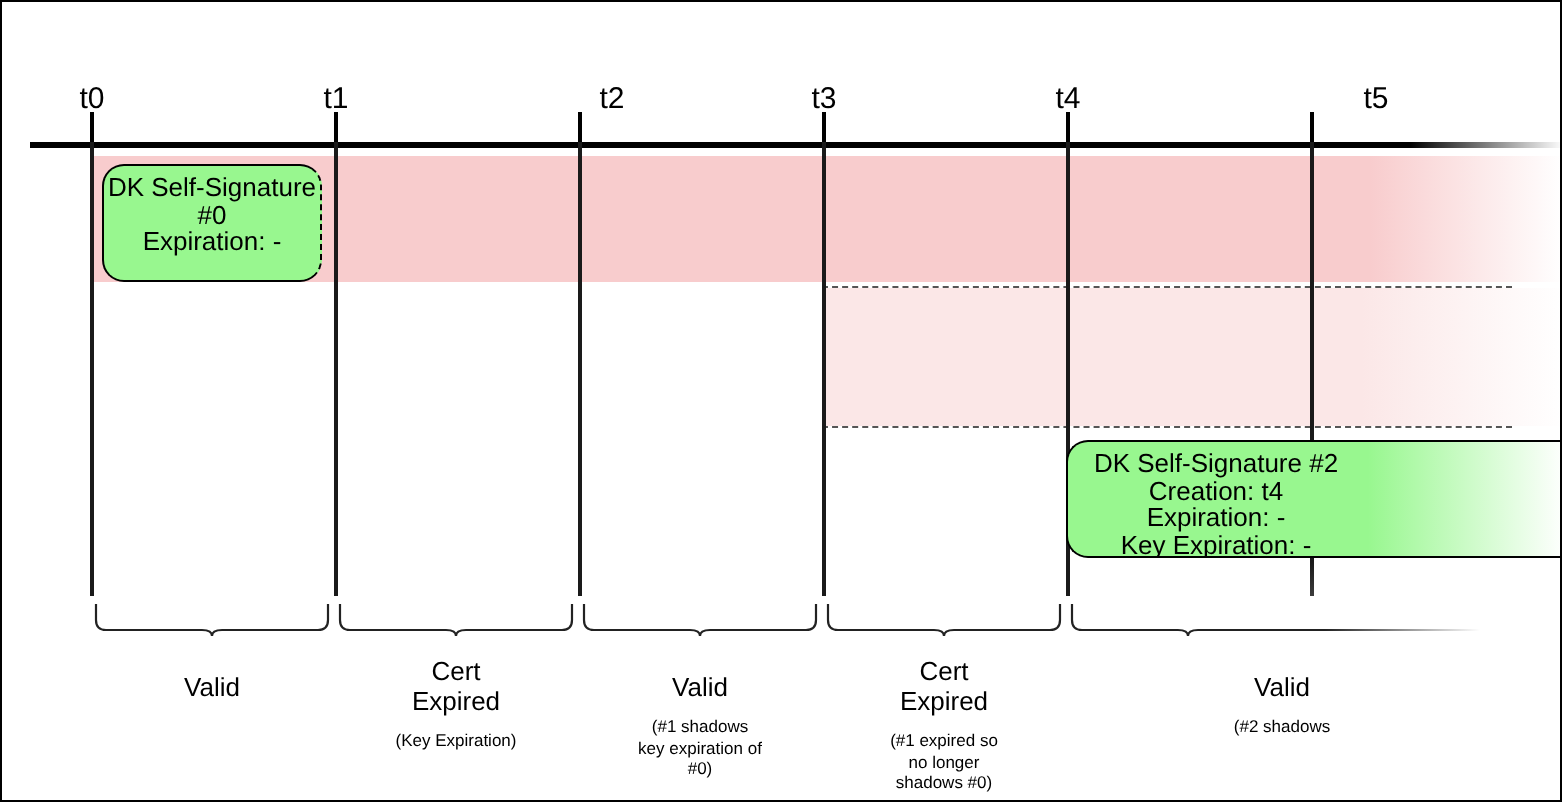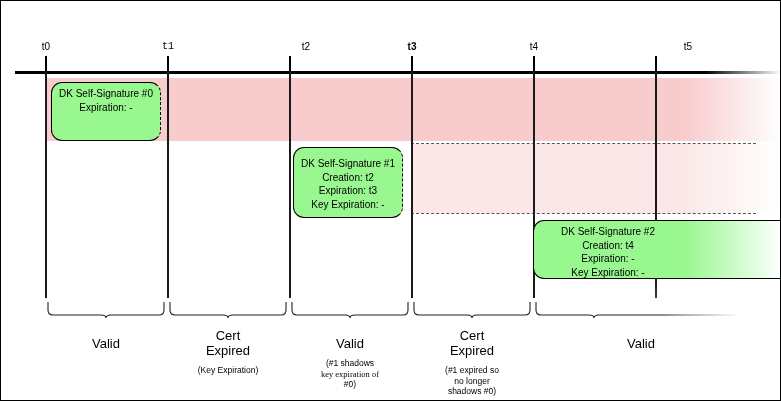--- a/index.html
+++ b/index.html
@@ -32,40 +32,40 @@
 
   
   #axis{
     position:absolute;left:14px;top:70px;width:767px;height:3px;
     background:linear-gradient(to right,#000 0px,#000 690px,rgba(0,0,0,0) 767px);
   }
   .tick{
     position:absolute;top:55px;width:2px;height:18px;background:#000000;
   }
   .tick-label{
-    position:absolute;top:40px;font-size:10px;color:#000000;
+    position:absolute;top:40px;font-size:15px;color:#000000;
     transform:translateX(-50%);white-space:nowrap;
   }
 
   
   .vrule{
     position:absolute;top:70px;width:2px;height:227px;background:#1a1a1a;
   }
   #vrule-5{
     background:linear-gradient(to bottom,#1a1a1a 0px,#1a1a1a 210px,rgba(26,26,26,0.85) 227px);
   }
 
   
   .sigbox{
     position:absolute;
     box-sizing:border-box;
     border:1.6px solid #000000;
     border-radius:11px;
     text-align:center;
-    font-size:10px;
+    font-size:13px;
     line-height:13.6px;
     color:#000000;
     padding-top:4px;
     overflow:hidden;
   }
   #sig-0{
     left:50px;top:81px;width:110px;height:59px;
     background:#98f78f;
     border-right-style:dashed;
   }
@@ -105,45 +105,39 @@
   <div id="axis"></div>
 
   <div class="tick" style="left:44px;"></div>
   <div class="tick" style="left:166px;"></div>
   <div class="tick" style="left:288px;"></div>
   <div class="tick" style="left:410px;"></div>
   <div class="tick" style="left:532px;"></div>
   <div class="tick" style="left:654px;"></div>
 
   <div class="tick-label" style="left:45px;">t0</div>
-  <div class="tick-label" style="left:167px;font-family:Liberation Mono, monospace;">t1</div>
+  <div class="tick-label" style="left:167px;">t1</div>
   <div class="tick-label" style="left:305px;">t2</div>
-  <div class="tick-label" style="left:411px;font-weight:bold;">t3</div>
+  <div class="tick-label" style="left:411px;">t3</div>
   <div class="tick-label" style="left:533px;text-align:center;">t4</div>
   <div class="tick-label" style="left:687px;">t5</div>
 
   <div class="vrule" style="left:44px;"></div>
   <div class="vrule" style="left:166px;"></div>
   <div class="vrule" style="left:288px;"></div>
   <div class="vrule" style="left:410px;"></div>
   <div class="vrule" style="left:532px;"></div>
   <div class="vrule" id="vrule-5" style="left:654px;"></div>
 
   <div class="sigbox" id="sig-0">
     <div class="sigline">DK Self-Signature #0</div>
     <div class="sigline">Expiration: -</div>
 
   </div>
 
-  <div class="sigbox" id="sig-1">
-    <div class="sigline">DK Self-Signature #1</div>
-    <div class="sigline">Creation: t2</div>
-    <div class="sigline">Expiration: t3</div>
-    <div class="sigline">Key Expiration: -</div>
-  </div>
 
   <div class="sigbox" id="sig-2">
     <div class="sigline">DK Self-Signature #2</div>
     <div class="sigline">Creation: t4</div>
     <div class="sigline">Expiration: -</div>
     <div class="sigline">Key Expiration: -</div>
   </div>
 
   <div class="brace" style="left:46px;width:118px;">
     <svg width="118" height="17" viewBox="0 0 118 17">
@@ -184,29 +178,30 @@
 
   <div class="sec-label" style="left:227px;top:327px;width:120px;">
     <div class="sec-title">Cert</div>
     <div class="sec-title">Expired</div>
     <div class="sec-note">(Key Expiration)</div>
   </div>
 
   <div class="sec-label" style="left:349px;top:335px;width:130px;">
     <div class="sec-title">Valid</div>
     <div class="sec-note">(#1 shadows</div>
-    <div class="sec-note" style="margin-top:0;font-family:Liberation Serif, serif;">key expiration of</div>
+    <div class="sec-note" style="margin-top:0;">key expiration of</div>
     <div class="sec-note" style="margin-top:0;">#0)</div>
   </div>
 
   <div class="sec-label" style="left:471px;top:327px;width:130px;">
     <div class="sec-title">Cert</div>
     <div class="sec-title">Expired</div>
     <div class="sec-note">(#1 expired so</div>
     <div class="sec-note" style="margin-top:0;">no longer</div>
     <div class="sec-note" style="margin-top:0;">shadows #0)</div>
   </div>
 
   <div class="sec-label" style="left:640px;top:335px;width:140px;">
     <div class="sec-title">Valid</div>
+    <div class="sec-note">(#2 shadows</div>
   </div>
 
 </div>
 
 </body></html>

